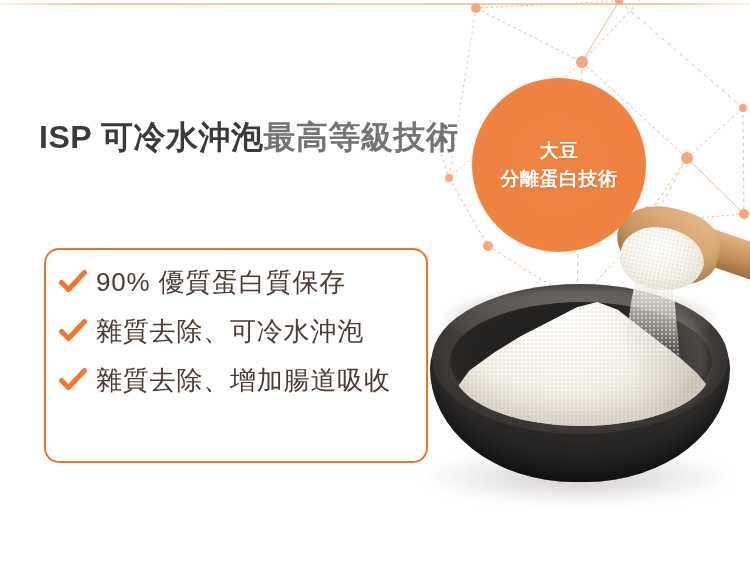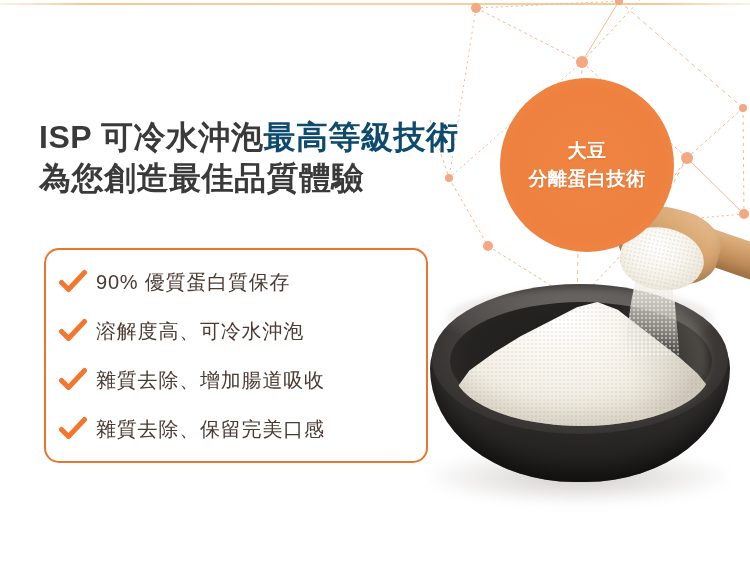--- a/index.html
+++ b/index.html
@@ -160,21 +160,21 @@
     border-radius:50% 50% 54% 46%;
     transform:rotate(12deg);
     opacity:.30;
     background-image:radial-gradient(rgba(150,142,128,.6) 0.6px, rgba(0,0,0,0) 1.1px);
     background-size:4px 4px;
   }
 
   
   .badge{
     position:absolute;
-    left:500px;top:78px;
+    left:472px;top:78px;
     width:174px;height:174px;
     border-radius:50%;
     background:radial-gradient(circle at 50% 50%,
       #ef8442 0%, #ee8140 62%, #ef8643 80%,
       rgba(240,140,78,.72) 90%, rgba(244,170,120,.28) 97%, rgba(255,255,255,0) 100%);
     display:flex;align-items:center;justify-content:center;
   }
   .badge-text{
     text-align:center;
     color:#ffffff;
@@ -193,21 +193,21 @@
     width:430px;
   }
   .headline .line{
     font-weight:bold;
     font-size:32px;
     line-height:41px;
     letter-spacing:.5px;
     color:#3a3a3a;
     white-space:nowrap;
   }
-  .headline .hl{color:#0c4a6e;text-align:right;}
+  .headline .hl{color:#737373;text-align:right;}
 
   
   .bullet-box{
     position:absolute;
     left:44px;top:248px;
     width:384px;height:215px;
     border:2px solid #e8762e;
     border-radius:15px;
     box-sizing:border-box;
     background:rgba(255,255,255,.0);
@@ -223,21 +223,21 @@
     height:49px;
   }
   .check{
     width:30px;height:30px;
     flex:0 0 30px;
     margin-right:8px;
     position:relative;
   }
   .check svg{display:block;}
   .bullet-label{
-    font-size:20px;
+    font-size:26px;
     font-weight:500;
     color:#4a3a33;
     letter-spacing:.8px;
     white-space:nowrap;
   }
 </style>
 </head>
 <body>
 
 <div id="banner">
@@ -299,21 +299,20 @@
 
   <div class="badge">
     <div class="badge-text">
       <span class="l1">大豆</span>
       <span class="l2">分離蛋白技術</span>
     </div>
   </div>
 
   <div class="headline">
     <div class="line"><span>ISP 可冷水沖泡</span><span class="hl">最高等級技術</span></div>
-    <div class="line">為您創造最佳品質體驗</div>
   </div>
 
   <div class="bullet-box"></div>
 
   <div class="bullet-list">
 
     <div class="bullet">
       <span class="check">
         <svg width="30" height="30" viewBox="0 0 30 30" xmlns="http://www.w3.org/2000/svg" aria-hidden="true">
           <path d="M3.5 14.5 L10.5 21.5 L26.5 4.5" fill="none" stroke="#F2762E" stroke-width="5" stroke-linecap="round" stroke-linejoin="round"></path>
@@ -321,36 +320,28 @@
       </span>
       <span class="bullet-label">90% 優質蛋白質保存</span>
     </div>
 
     <div class="bullet">
       <span class="check">
         <svg width="30" height="30" viewBox="0 0 30 30" xmlns="http://www.w3.org/2000/svg" aria-hidden="true">
           <path d="M3.5 14.5 L10.5 21.5 L26.5 4.5" fill="none" stroke="#F2762E" stroke-width="5" stroke-linecap="round" stroke-linejoin="round"></path>
         </svg>
       </span>
-      <span class="bullet-label">溶解度高、可冷水沖泡</span>
+      <span class="bullet-label">雜質去除、可冷水沖泡</span>
     </div>
 
     <div class="bullet">
       <span class="check">
         <svg width="30" height="30" viewBox="0 0 30 30" xmlns="http://www.w3.org/2000/svg" aria-hidden="true">
           <path d="M3.5 14.5 L10.5 21.5 L26.5 4.5" fill="none" stroke="#F2762E" stroke-width="5" stroke-linecap="round" stroke-linejoin="round"></path>
         </svg>
       </span>
       <span class="bullet-label">雜質去除、增加腸道吸收</span>
     </div>
 
-    <div class="bullet">
-      <span class="check">
-        <svg width="30" height="30" viewBox="0 0 30 30" xmlns="http://www.w3.org/2000/svg" aria-hidden="true">
-          <path d="M3.5 14.5 L10.5 21.5 L26.5 4.5" fill="none" stroke="#F2762E" stroke-width="5" stroke-linecap="round" stroke-linejoin="round"></path>
-        </svg>
-      </span>
-      <span class="bullet-label">雜質去除、保留完美口感</span>
-    </div>
 
   </div>
 
 </div>
 
 </body></html>

